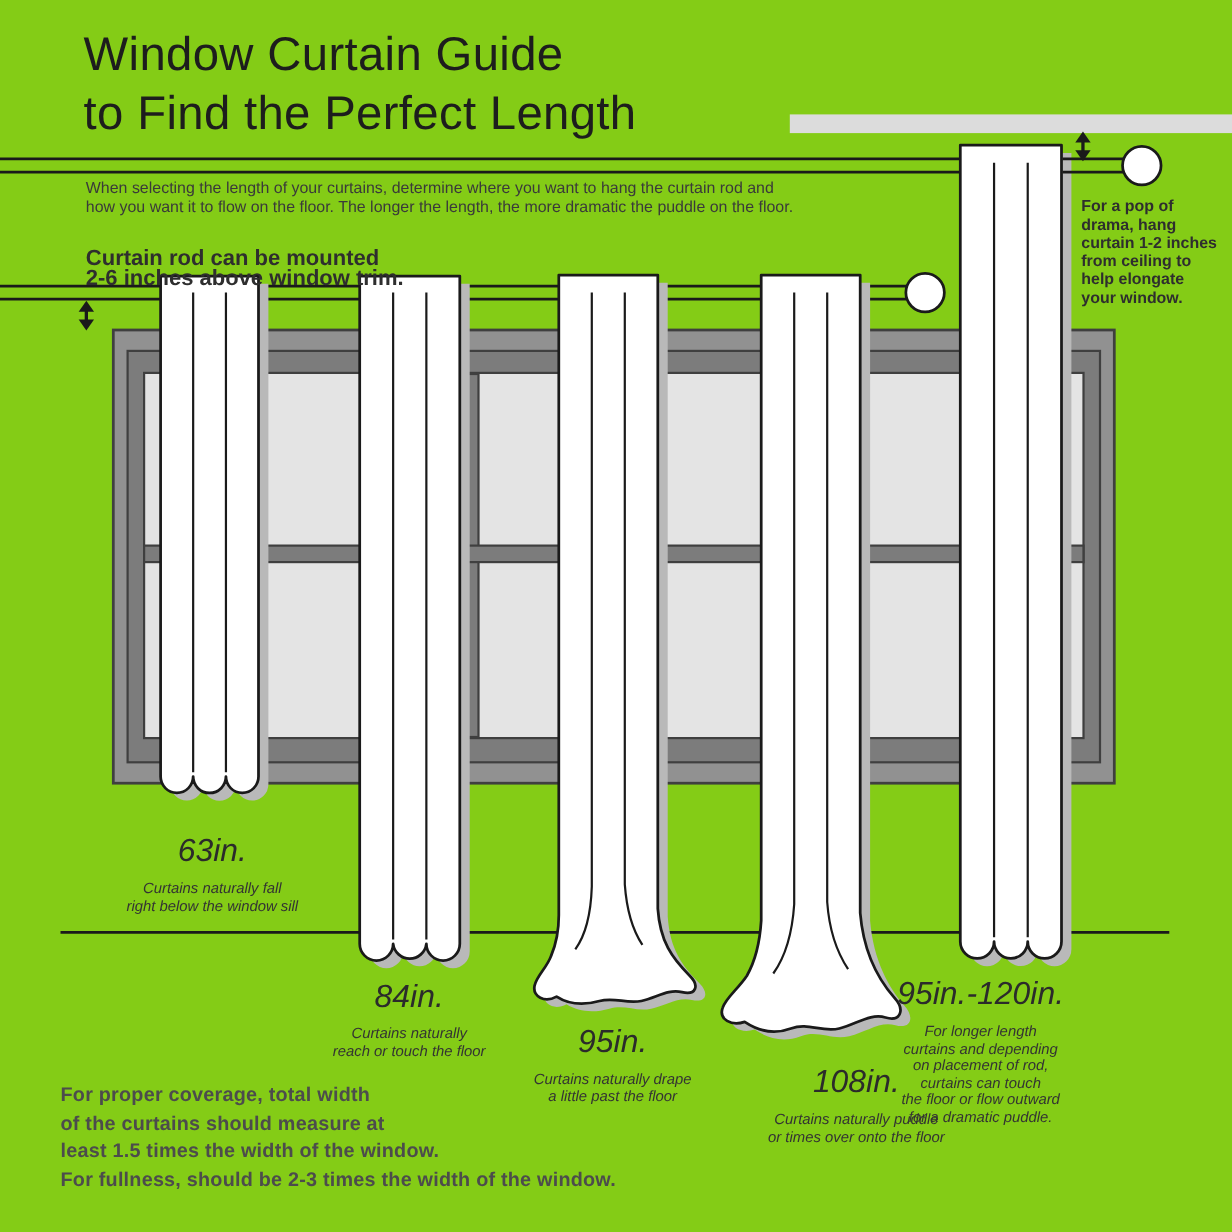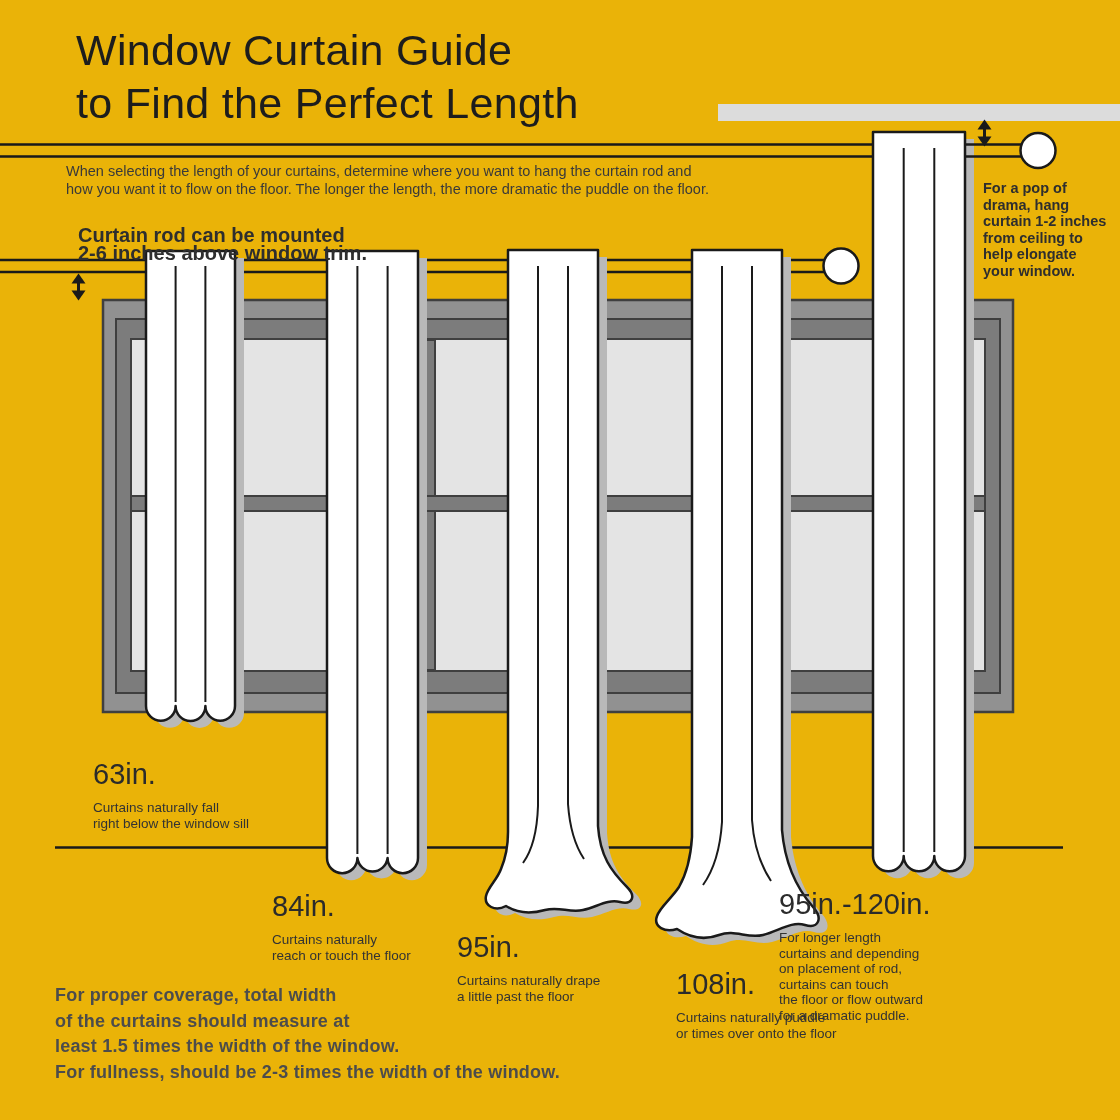--- a/index.html
+++ b/index.html
@@ -1,24 +1,24 @@
 <!DOCTYPE html>
 <html><head>
 <meta charset="utf-8">
 <style>
   html,body{margin:0;padding:0;background:#ffffff;}
-  .stage{position:relative;width:1120px;height:1120px;background:#eab308;overflow:hidden;
+  .stage{position:relative;width:1120px;height:1120px;background:#84cc16;overflow:hidden;
          font-family:"Liberation Sans", sans-serif;}
   svg.scene{position:absolute;left:0;top:0;}
   .txt{position:absolute;white-space:pre-line;color:#3a3a3a;}
   .title{left:76px;top:24px;font-size:43px;line-height:53px;color:#1d1d1d;letter-spacing:.3px;}
-  .intro{left:66px;top:163px;font-size:14.5px;line-height:17.5px;}
+  .intro{left:78px;top:163px;font-size:14.5px;line-height:17.5px;}
   .rod-note{left:78px;top:227px;font-size:20px;line-height:17.5px;font-weight:700;color:#2e2e2e;}
   .ceiling-note{left:983px;top:180px;width:140px;font-size:14.5px;line-height:16.5px;font-weight:700;color:#2e2e2e;}
-  .length-label{position:absolute;}
+  .length-label{position:absolute;text-align:center;font-style:italic;}
   .length-label .num{font-size:29px;line-height:32px;color:#2b2b2b;}
   .length-label .desc{font-size:13.5px;line-height:15.5px;color:#333333;margin-top:10px;white-space:pre-line;}
   .coverage{left:55px;top:983px;font-size:18px;line-height:25.5px;font-weight:700;color:#4c4c4c;letter-spacing:.2px;}
 </style>
 </head>
 <body>
 
 <div class="stage">
 
   <svg class="scene" width="1120" height="1120" viewBox="0 0 1120 1120">

